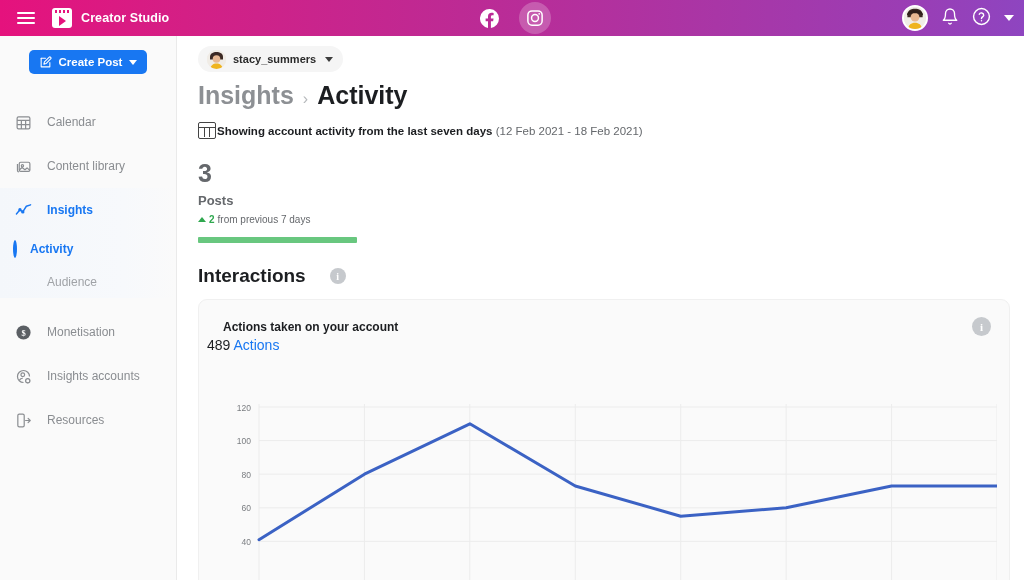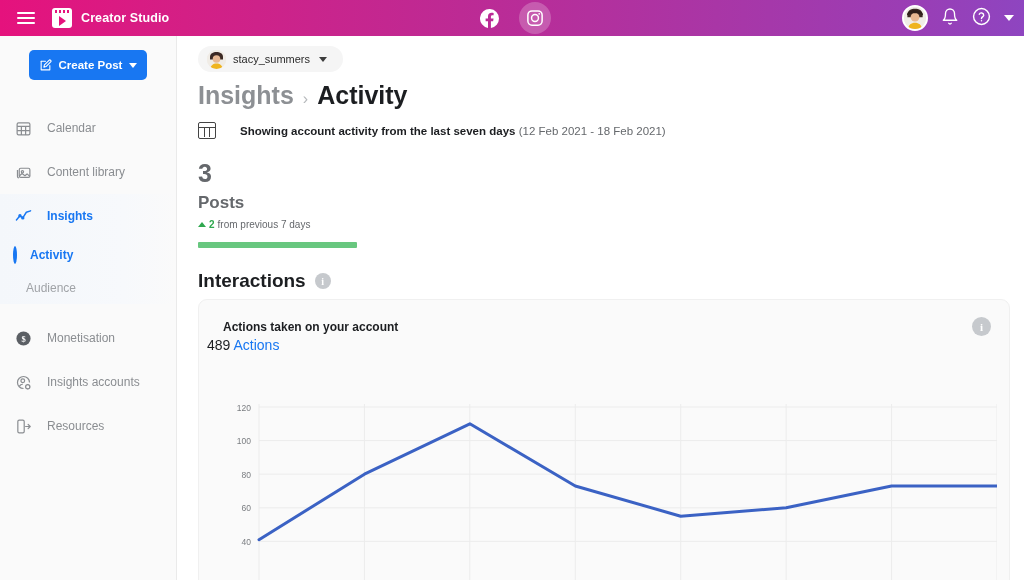--- a/index.html
+++ b/index.html
@@ -54,69 +54,69 @@
     width: 0; height: 0; border-left: 5px solid transparent; border-right: 5px solid transparent;
     border-top: 6px solid #fff; cursor: pointer;
   }
 
   
   .sidebar {
     position: absolute; top: 36px; left: 0; width: 177px; height: 544px;
     background: #fafafa; border-right: 1px solid #eaeaea;
   }
   .create-post {
-    margin: 14px auto 8px; width: 118px; height: 30px;
+    margin: 14px auto 8px; width: 118px; height: 24px;
     background: #1877f2; border-radius: 5px; color: #fff;
     display: flex; align-items: center; justify-content: center; gap: 7px;
     font-size: 11.5px; font-weight: 700; cursor: pointer;
   }
   .nav { margin-top: 26px; }
   .nav-item {
     display: flex; align-items: center; height: 44px; padding-left: 13px; gap: 13px;
     font-size: 12px; color: #8a8d91; cursor: pointer; position: relative;
   }
   .nav-item .nav-ico { width: 21px; display:flex; align-items:center; justify-content:center; flex: 0 0 21px; }
   .nav-item.active { color: #1877f2; font-weight: 700; }
   .nav-group-hl { background: linear-gradient(90deg, #f4f7fb 0%, #f7f9fc 70%, #fafafa 100%); }
-  .nav-sub { padding-left: 26px; height: 33px; font-size: 12px; color: #a0a3a7; display:flex; align-items:center; cursor:pointer; }
+  .nav-sub { padding-left: 47px; height: 33px; font-size: 12px; color: #a0a3a7; display:flex; align-items:center; cursor:pointer; }
   .nav-sub.active { color:#1877f2; font-weight:700; padding-left: 13px; gap: 13px; }
   .dot-ico { width: 7px; height: 7px; border: 2px solid #1877f2; border-radius: 50%; }
 
   
   .main { position: absolute; top: 36px; left: 177px; width: 847px; height: 544px; background: #fff; }
   .acct-chip {
     margin: 10px 0 0 21px; height: 26px; width: 145px;
     background: #f5f5f5; border-radius: 13px;
     display: flex; align-items: center; gap: 7px; padding: 0 9px; cursor: pointer;
   }
   .acct-av { width: 19px; height: 19px; border-radius: 50%; background: #efe9e2; position:relative; overflow:hidden; }
-  .acct-name { font-size: 11px; font-weight: 400; color: #2b2b2b; }
+  .acct-name { font-size: 11px; font-weight: 700; color: #2b2b2b; }
   .chip-caret { width:0;height:0;border-left:4px solid transparent;border-right:4px solid transparent;border-top:5px solid #3d3d3d; margin-left:2px;}
 
   .breadcrumb { margin: 9px 0 0 21px; display: flex; align-items: baseline; gap: 9px; }
   .bc-1 { font-size: 25px; font-weight: 700; color: #8d9094; }
   .bc-sep { font-size: 16px; color: #b7babd; }
   .bc-2 { font-size: 25px; font-weight: 700; color: #1c1e21; }
 
-  .subline { margin: 12px 0 0 21px; display: flex; align-items: center; gap: 24px; }
+  .subline { margin: 12px 0 0 21px; display: flex; align-items: center; gap: 1px; }
   .cal-ico { width: 18px; height: 17px; border: 1.6px solid #444; border-radius: 2px; position: relative; }
   .cal-ico:before { content:""; position:absolute; left:0; right:0; top:3.5px; height:1.4px; background:#444; }
   .cal-ico:after { content:""; position:absolute; left:5px; top:5px; bottom:1px; width:1.4px; background:#444; box-shadow: 5px 0 0 #444; }
   .subline-text { font-size: 11.5px; color: #1c1e21; font-weight: 700; }
   .subline-text .muted { color: #65686c; font-weight: 400; }
 
   .stat { margin: 22px 0 0 21px; }
   .stat-num { font-size: 25px; font-weight: 700; color: #65686c; line-height: 1; }
-  .stat-label { font-size: 17px; font-weight: 700; color: #65686c; margin-top: 7px; }
+  .stat-label { font-size: 13px; font-weight: 700; color: #65686c; margin-top: 7px; }
   .stat-delta { margin-top: 6px; font-size: 10px; color: #65686c; display: flex; align-items: center; gap: 3px; }
   .tri-up { width: 0; height: 0; border-left: 4.5px solid transparent; border-right: 4.5px solid transparent; border-bottom: 5px solid #2fa84f; }
   .delta-num { color: #2fa84f; font-weight: 700; }
   .stat-bar { margin-top: 12px; width: 159px; height: 6px; background: #68c77f; border-radius: 1px; }
 
-  .sec-head { margin: 22px 0 0 21px; display: flex; align-items: center; gap: 9px; }
+  .sec-head { margin: 22px 0 0 21px; display: flex; align-items: center; gap: 24px; }
   .sec-title { font-size: 19px; font-weight: 700; color: #1c1e21; }
   .info-ico {
     width: 16px; height: 16px; border-radius: 50%; background: #c6c9cd; color: #fff;
     font-size: 10px; font-weight: 700; display: flex; align-items: center; justify-content: center;
     font-family: "Liberation Serif", serif; cursor: pointer;
   }
 
   .card {
     position: absolute; left: 21px; top: 263px; width: 812px; height: 300px;
     background: #fafafa; border-radius: 9px; border: 1px solid #f0f0f0;

